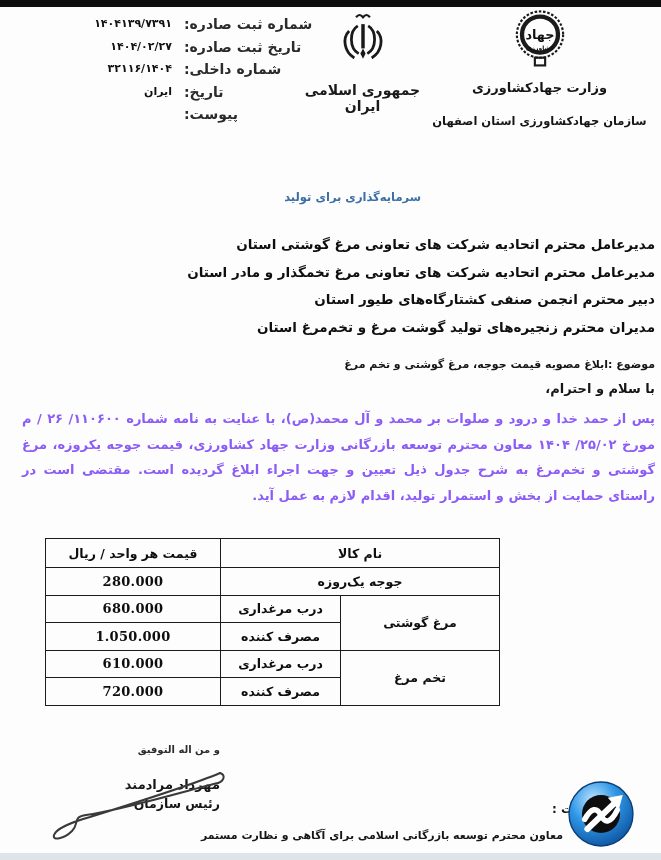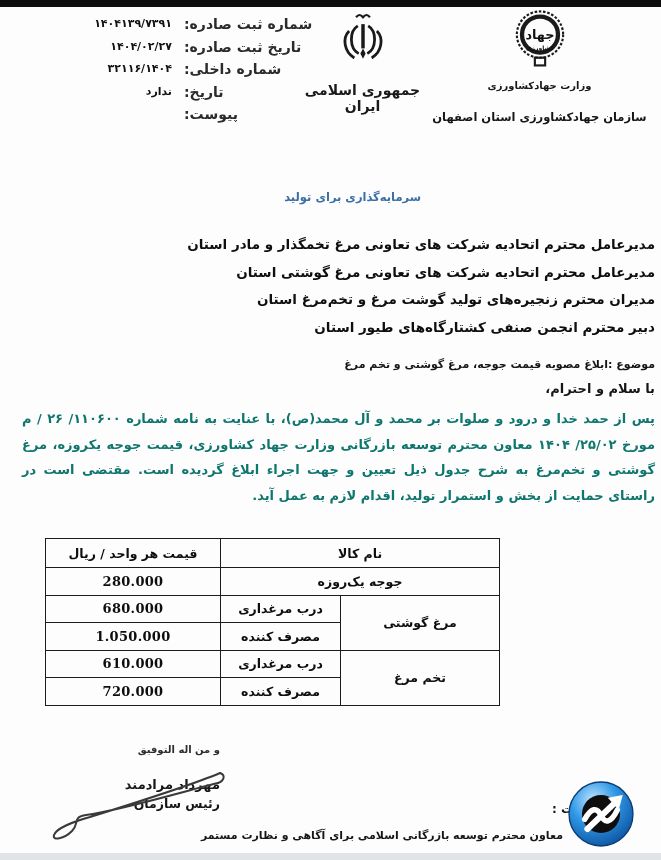--- a/index.html
+++ b/index.html
@@ -19,34 +19,34 @@
                 font-size:11px; font-weight:700; color:#111; line-height:22.5px; }
 
   
   .hdr-center { position:absolute; top:10px; left:285px; width:155px; text-align:center; }
   .hdr-center .emblem { display:inline-block; width:52px; height:56px; }
   .hdr-center .country { margin-top:12px; font-size:14px; font-weight:700; color:#1a1a1a; }
 
   
   .hdr-right { position:absolute; top:6px; right:14px; width:215px; text-align:center; }
   .hdr-right .logo { display:inline-block; width:60px; height:64px; }
-  .hdr-right .ministry { margin-top:6px; font-size:10px; font-weight:700; }
+  .hdr-right .ministry { margin-top:6px; font-size:13px; font-weight:700; }
   .hdr-right .org { margin-top:19px; font-size:11.5px; font-weight:700; }
 
   .slogan { position:absolute; top:190px; right:240px; font-size:11.5px; font-weight:700;
             color:#3b6fa6; }
 
   .recipients { position:absolute; top:231px; right:6px; left:24px; text-align:right;
                 font-size:13.5px; font-weight:700; line-height:27.5px; color:#0f0f0f; }
 
   .subject { position:absolute; top:358px; right:6px; font-size:11px; font-weight:700; }
   .salutation { position:absolute; top:381px; right:6px; font-size:13px; font-weight:700; }
 
   .body-text { position:absolute; top:406px; right:6px; left:22px; font-size:13px;
-               font-weight:700; line-height:25.5px; text-align:justify; color:#0f766e; }
+               font-weight:700; line-height:25.5px; text-align:justify; color:#8b5cf6; }
 
   table.price { position:absolute; top:538px; left:45px; border-collapse:collapse;
                 direction:rtl; font-size:12.5px; font-weight:700; color:#0e0e0e;
                 table-layout:fixed; }
   table.price td, table.price th { border:1.6px solid #1c1c1c; text-align:center;
                 vertical-align:middle; padding:0 4px; }
   table.price .c-name { width:159px; }
   table.price .c-sub  { width:120px; }
   table.price .c-price{ width:175px; }
   table.price tr { height:27.5px; }
@@ -73,21 +73,21 @@
     <div>شماره ثبت صادره:</div>
     <div>تاریخ ثبت صادره:</div>
     <div>شماره داخلی:</div>
     <div>تاریخ:</div>
     <div>پیوست:</div>
   </div>
   <div class="hdr-values">
     <div>۱۴۰۴۱۳۹/۷۳۹۱</div>
     <div>۱۴۰۴/۰۲/۲۷</div>
     <div>۳۲۱۱۶/۱۴۰۴</div>
-    <div>ندارد</div>
+    <div>ایران</div>
   </div>
 
   <div class="hdr-center">
     <svg class="emblem" viewBox="0 0 60 64" fill="none" stroke="#1a1a1a">
       <path d="M22 8 q4 -5 8 0 q4 -5 8 0" stroke-width="2.5"></path>
       <path d="M30 16 v28" stroke-width="4"></path>
       <path d="M30 44 l-3 6 l3 6 l3 -6 z" fill="#1a1a1a" stroke="none"></path>
       <path d="M24 18 C14 24 14 44 25 50" stroke-width="3.2"></path>
       <path d="M36 18 C46 24 46 44 35 50" stroke-width="3.2"></path>
       <path d="M14 24 C6 32 8 48 20 55" stroke-width="3.2"></path>
@@ -104,24 +104,24 @@
       <text x="35" y="51" font-size="7" font-weight="bold" text-anchor="middle" fill="#111" font-family="DejaVu Sans, sans-serif">کشاورزی</text>
       <rect x="29" y="60" width="12" height="9" fill="none" stroke="#1b1b1b" stroke-width="2.5"></rect>
     </svg>
     <div class="ministry">وزارت جهادکشاورزی</div>
     <div class="org">سازمان جهادکشاورزی استان اصفهان</div>
   </div>
 
   <div class="slogan">سرمایه‌گذاری برای تولید</div>
 
   <div class="recipients">
+    <div>مدیرعامل محترم اتحادیه شرکت های تعاونی مرغ گوشتی استان</div>
     <div>مدیرعامل محترم اتحادیه شرکت های تعاونی مرغ تخمگذار و مادر استان</div>
-    <div>مدیرعامل محترم اتحادیه شرکت های تعاونی مرغ گوشتی استان</div>
+    <div>دبیر محترم انجمن صنفی کشتارگاه‌های طیور استان</div>
     <div>مدیران محترم زنجیره‌های تولید گوشت مرغ و تخم‌مرغ استان</div>
-    <div>دبیر محترم انجمن صنفی کشتارگاه‌های طیور استان</div>
   </div>
 
   <div class="subject">موضوع :ابلاغ مصوبه قیمت جوجه، مرغ گوشتی و تخم مرغ</div>
   <div class="salutation">با سلام و احترام،</div>
   <div class="body-text">پس از حمد خدا و درود و صلوات بر محمد و آل محمد(ص)، با عنایت به نامه شماره ۱۱۰۶۰۰/ ۲۶ / م مورخ ۲۵/۰۲/ ۱۴۰۴ معاون محترم توسعه بازرگانی وزارت جهاد کشاورزی، قیمت جوجه یکروزه، مرغ گوشتی و تخم‌مرغ به شرح جدول ذیل تعیین و جهت اجراء ابلاغ گردیده است. مقتضی است در راستای حمایت از بخش و استمرار تولید، اقدام لازم به عمل آید.</div>
 
   <table class="price">
     <colgroup>
         <col class="c-name">
         <col class="c-sub">

